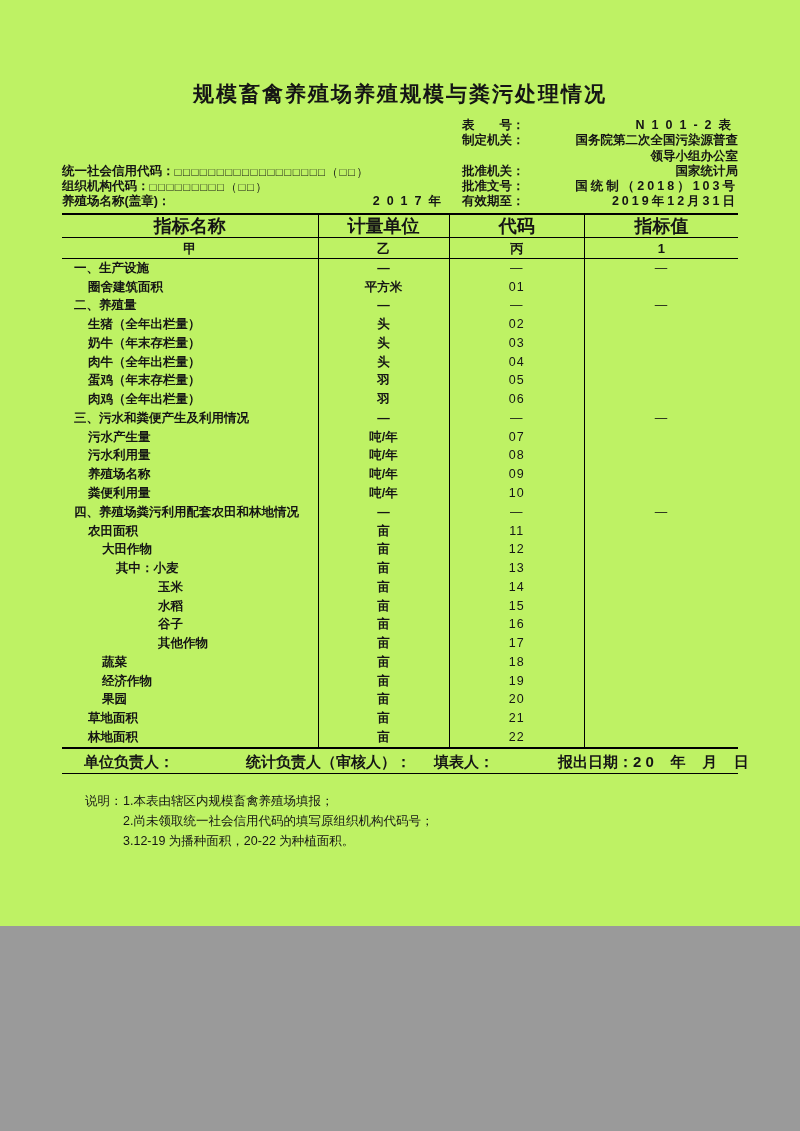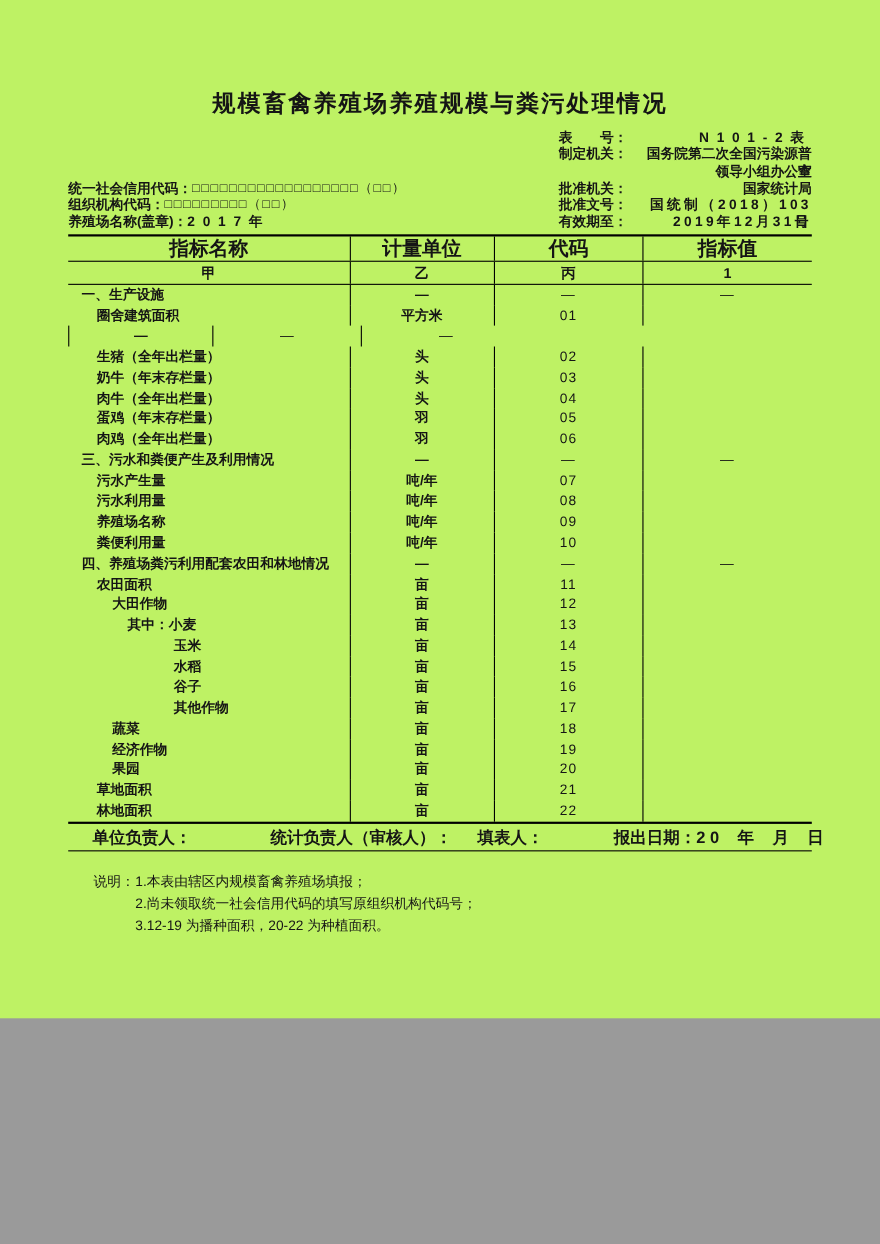--- a/index.html
+++ b/index.html
@@ -7,27 +7,27 @@
   .page {
     width:800px; height:926px; background:#bef264; color:#151515;
     position:relative; margin:0 auto; overflow:hidden;
     font-family:"Liberation Sans","DejaVu Sans",sans-serif;
   }
   .doc { position:absolute; left:62px; top:80px; width:676px; }
 
   .title { text-align:center; font-size:21px; font-weight:bold; letter-spacing:2px; }
 
   .meta { margin-top:10px; font-size:12.5px; }
-  .meta-row { display:flex; height:15.3px; line-height:15.3px;gap:46px; }
+  .meta-row { display:flex; height:15.3px; line-height:15.3px; }
   .meta-left { width:400px; display:flex; font-weight:600; }
   .meta-right { flex:1; display:flex; }
   .meta-rlabel { width:76px; font-weight:600; white-space:pre; }
   .meta-rvalue { flex:1; text-align:right; font-weight:600; }
   .boxes { font-size:11.5px; letter-spacing:1.5px; font-weight:400; transform:translateY(0.5px); }
-  .year-left { flex:1; padding-right:14px; letter-spacing:7px; }
+  .year-left { flex:1; text-align:right; padding-right:14px; letter-spacing:7px; }
   .sp-wide { letter-spacing:7px; }
   .sp-med { letter-spacing:3px; }
 
   .tbl { margin-top:3px; border-top:2.5px solid #000; border-bottom:2.5px solid #000; }
   .trow { display:flex; }
   .c1 { width:37.8%; }
   .c2 { width:19.4%; }
   .c3 { width:20.0%; }
   .c4 { width:22.8%; }
   .c2,.c3,.c4 { border-left:1px solid #000; text-align:center; }
@@ -145,20 +145,21 @@
             <div class="c3">—</div>
             <div class="c4">—</div>
           </div>
           <div class="trow brow">
             <div class="c1 ind1">圈舍建筑面积</div>
             <div class="c2">平方米</div>
             <div class="c3">01</div>
             <div class="c4"></div>
           </div>
           <div class="trow brow">
+            <div class="c1 ind0">二、养殖量</div>
             <div class="c2">—</div>
             <div class="c3">—</div>
             <div class="c4">—</div>
           </div>
           <div class="trow brow">
             <div class="c1 ind1">生猪（全年出栏量）</div>
             <div class="c2">头</div>
             <div class="c3">02</div>
             <div class="c4"></div>
           </div>

